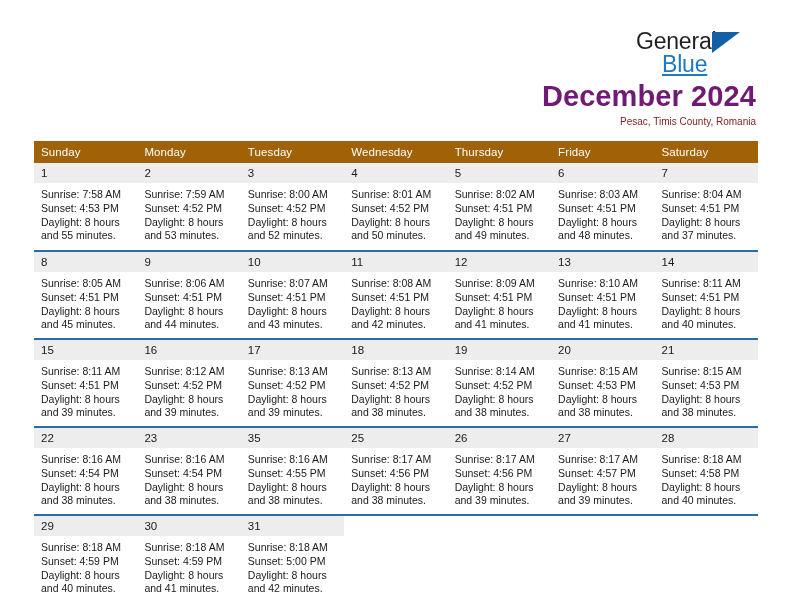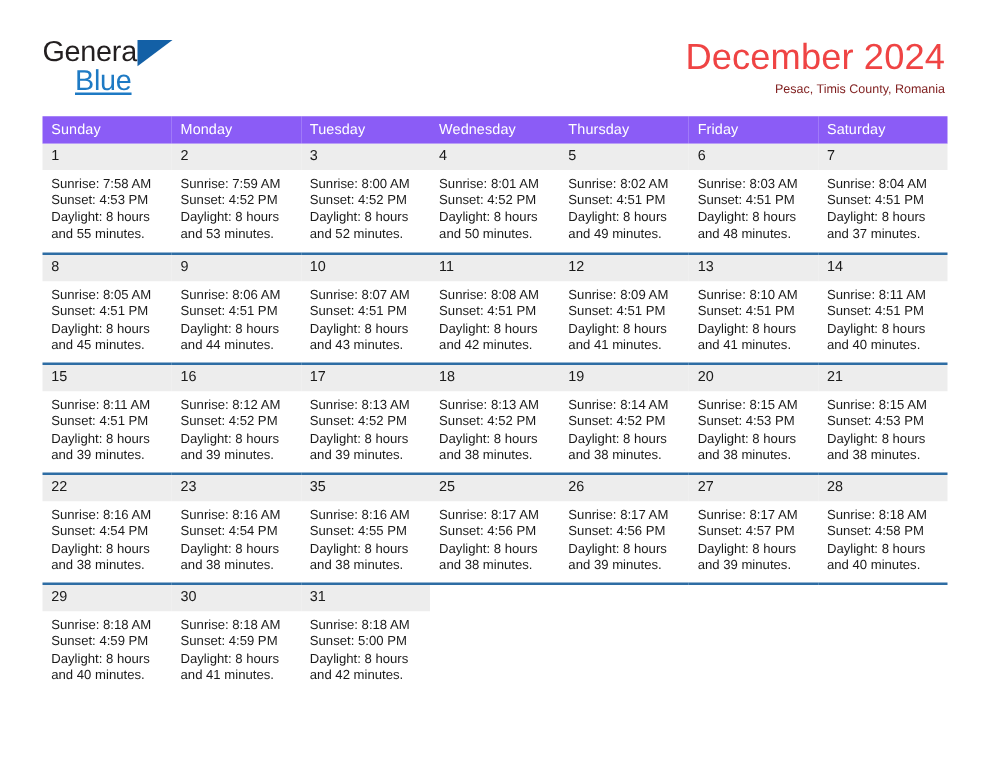--- a/index.html
+++ b/index.html
@@ -17,24 +17,25 @@
   .page {
     position: relative;
     width: 792px;
     height: 612px;
     box-sizing: border-box;
   }
 
   
   .top {
     display: flex;
-    align-items: center;
+    align-items: flex-end;
     justify-content: space-between;
     padding: 28px 36px 0 34px;
     box-sizing: border-box;
+    flex-direction: column;
   }
   .brand {
     position: relative;
     width: 120px;
     height: 52px;
     line-height: 1;
     user-select: none;
   }
   .brand-general {
     position: absolute;
@@ -62,41 +63,41 @@
     border-left: 28px solid #1360a6;
     border-bottom: 21px solid transparent;
   }
 
   .titles {
     text-align: right;
     padding-top: 0px;
   }
   .month-title {
     font-size: 29px;
-    color: #ef4444;
-    font-weight: normal;
+    color: #701a75;
+    font-weight: bold;
     letter-spacing: 0.1px;
     line-height: 1.15;
   }
   .location {
     font-size: 10px;
     color: #7f1d1d;
     margin-top: 3px;
     line-height: 1.15;
   }
 
   
   .calendar {
     margin: 13px 34px 0 34px;
     width: 724px;
     border-collapse: collapse;
     table-layout: fixed;
   }
   .calendar th {
-    background: #8b5cf6;
+    background: #a16207;
     color: #ffffff;
     font-weight: normal;
     font-size: 11.5px;
     text-align: left;
     padding: 5px 0 5px 7px;
     border: none;
     letter-spacing: 0.1px;
   }
   .calendar td {
     vertical-align: top;

